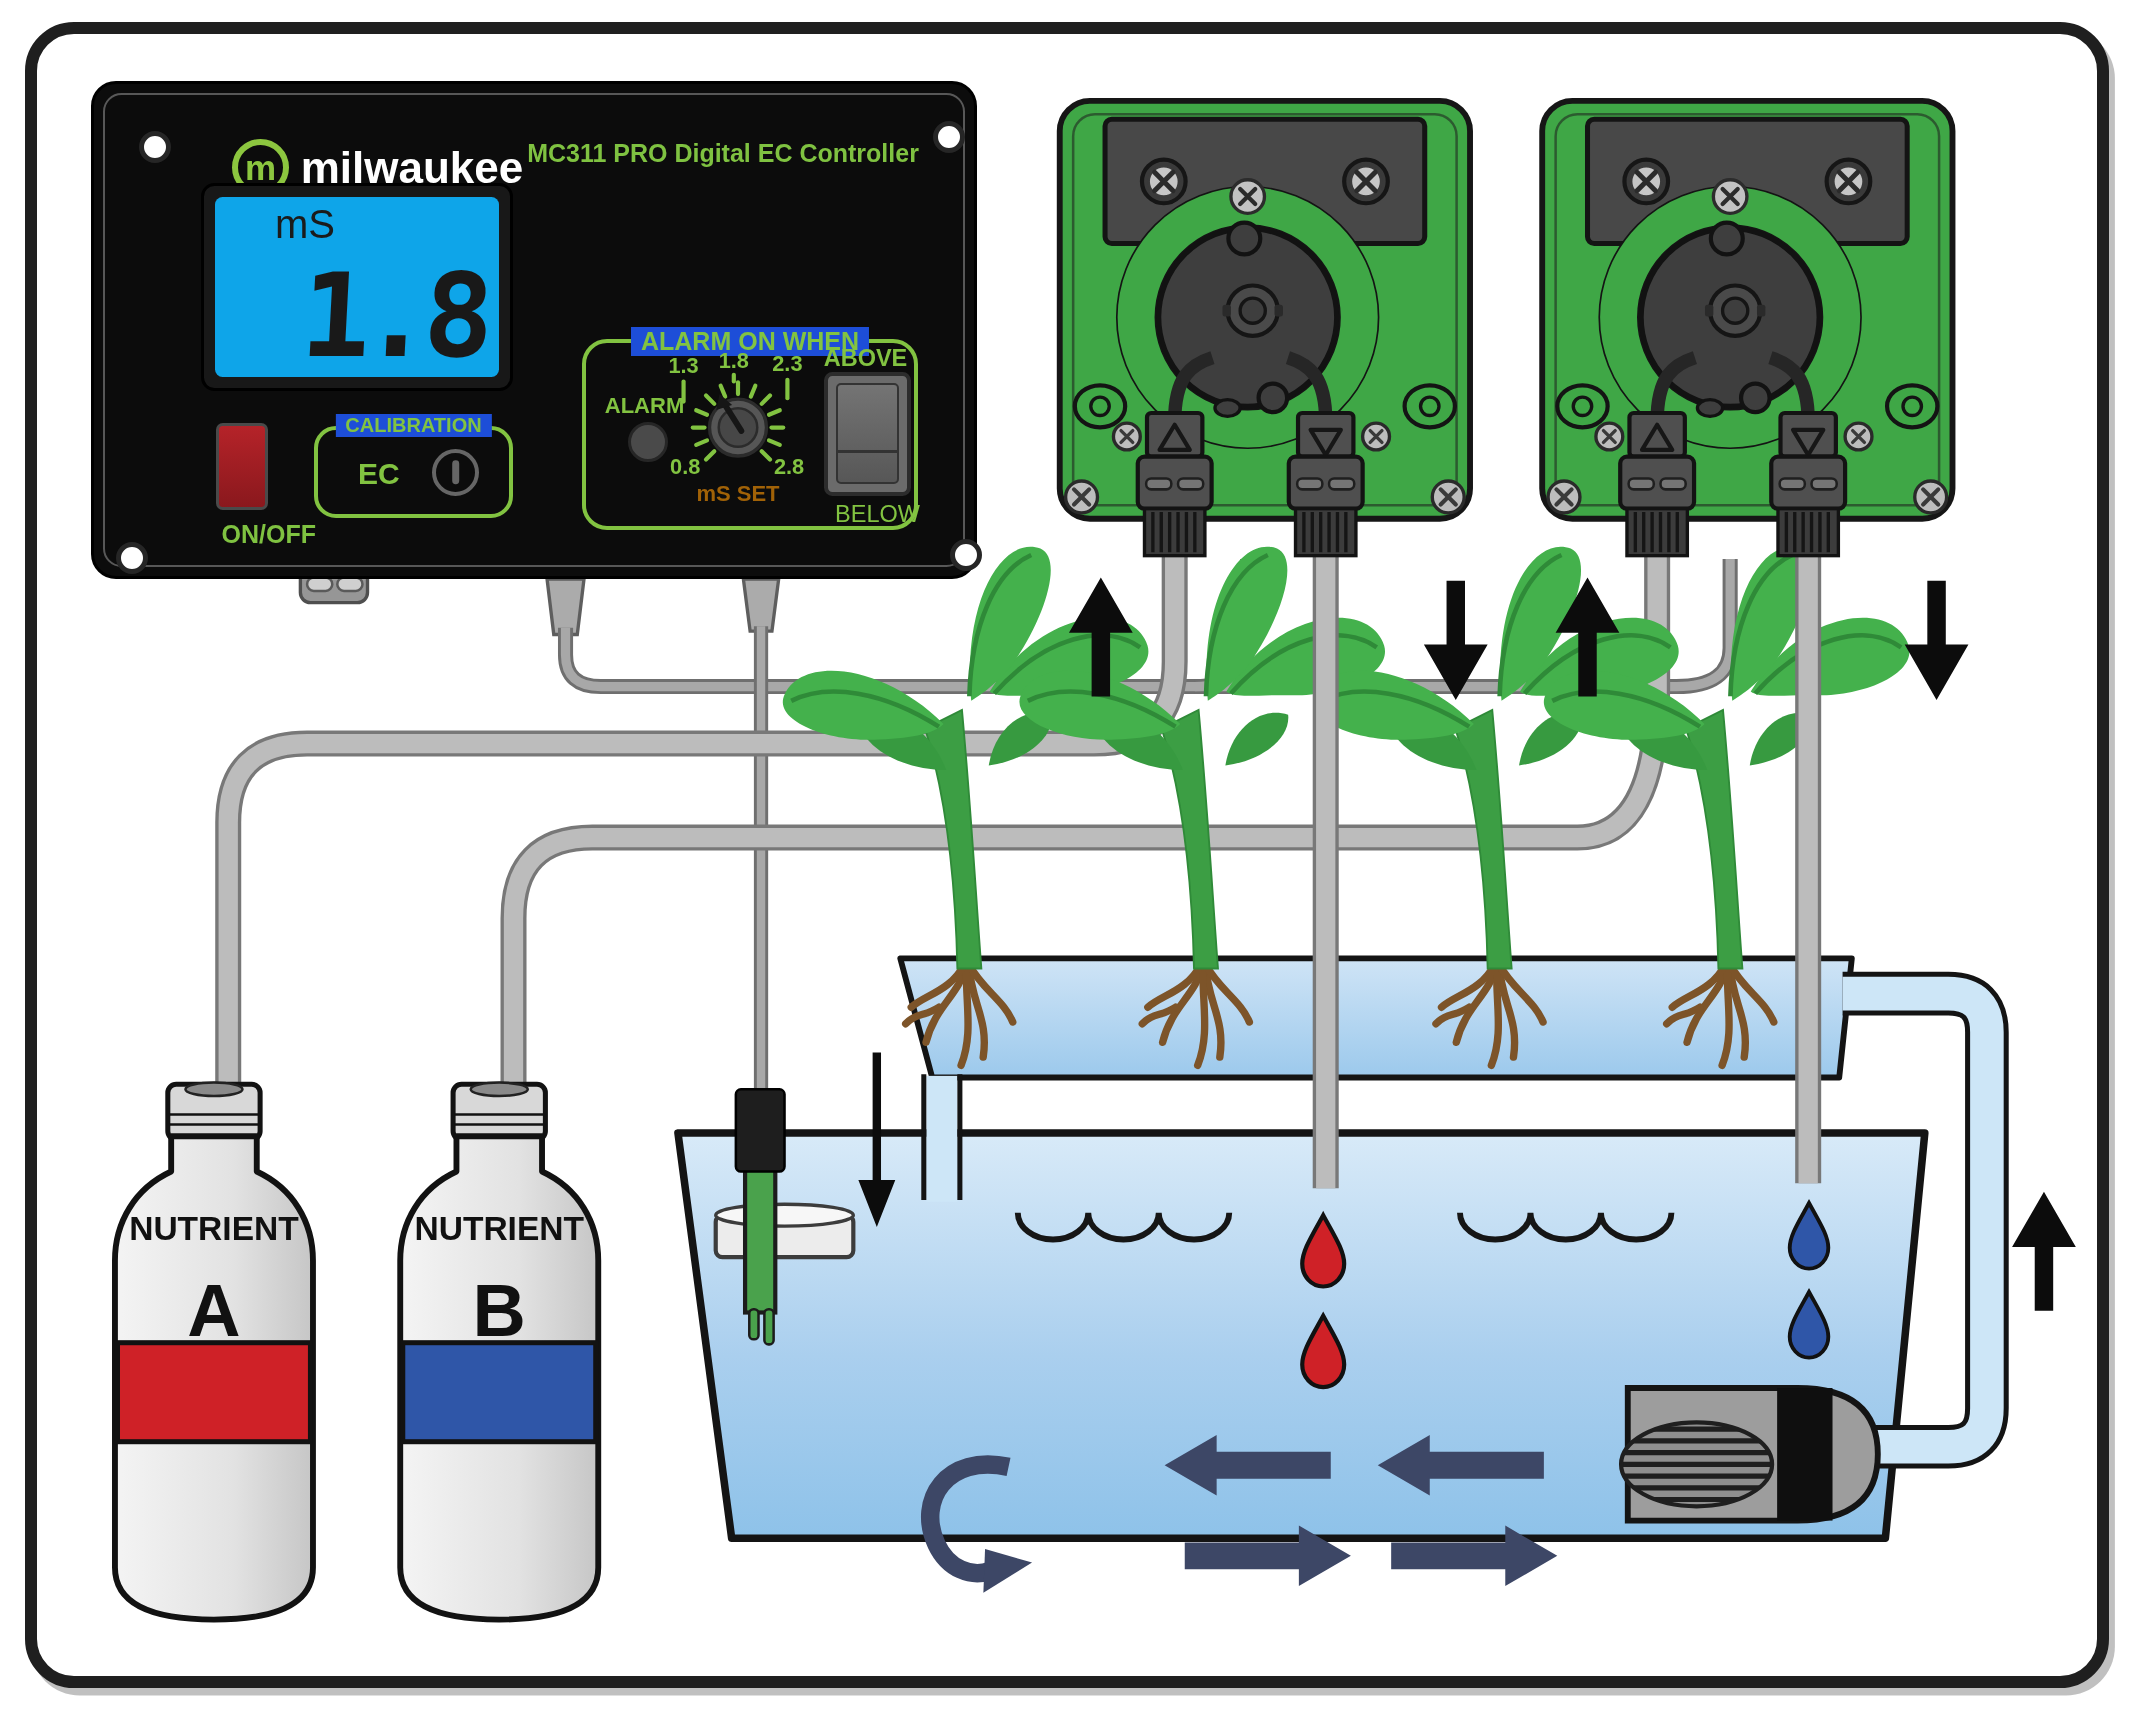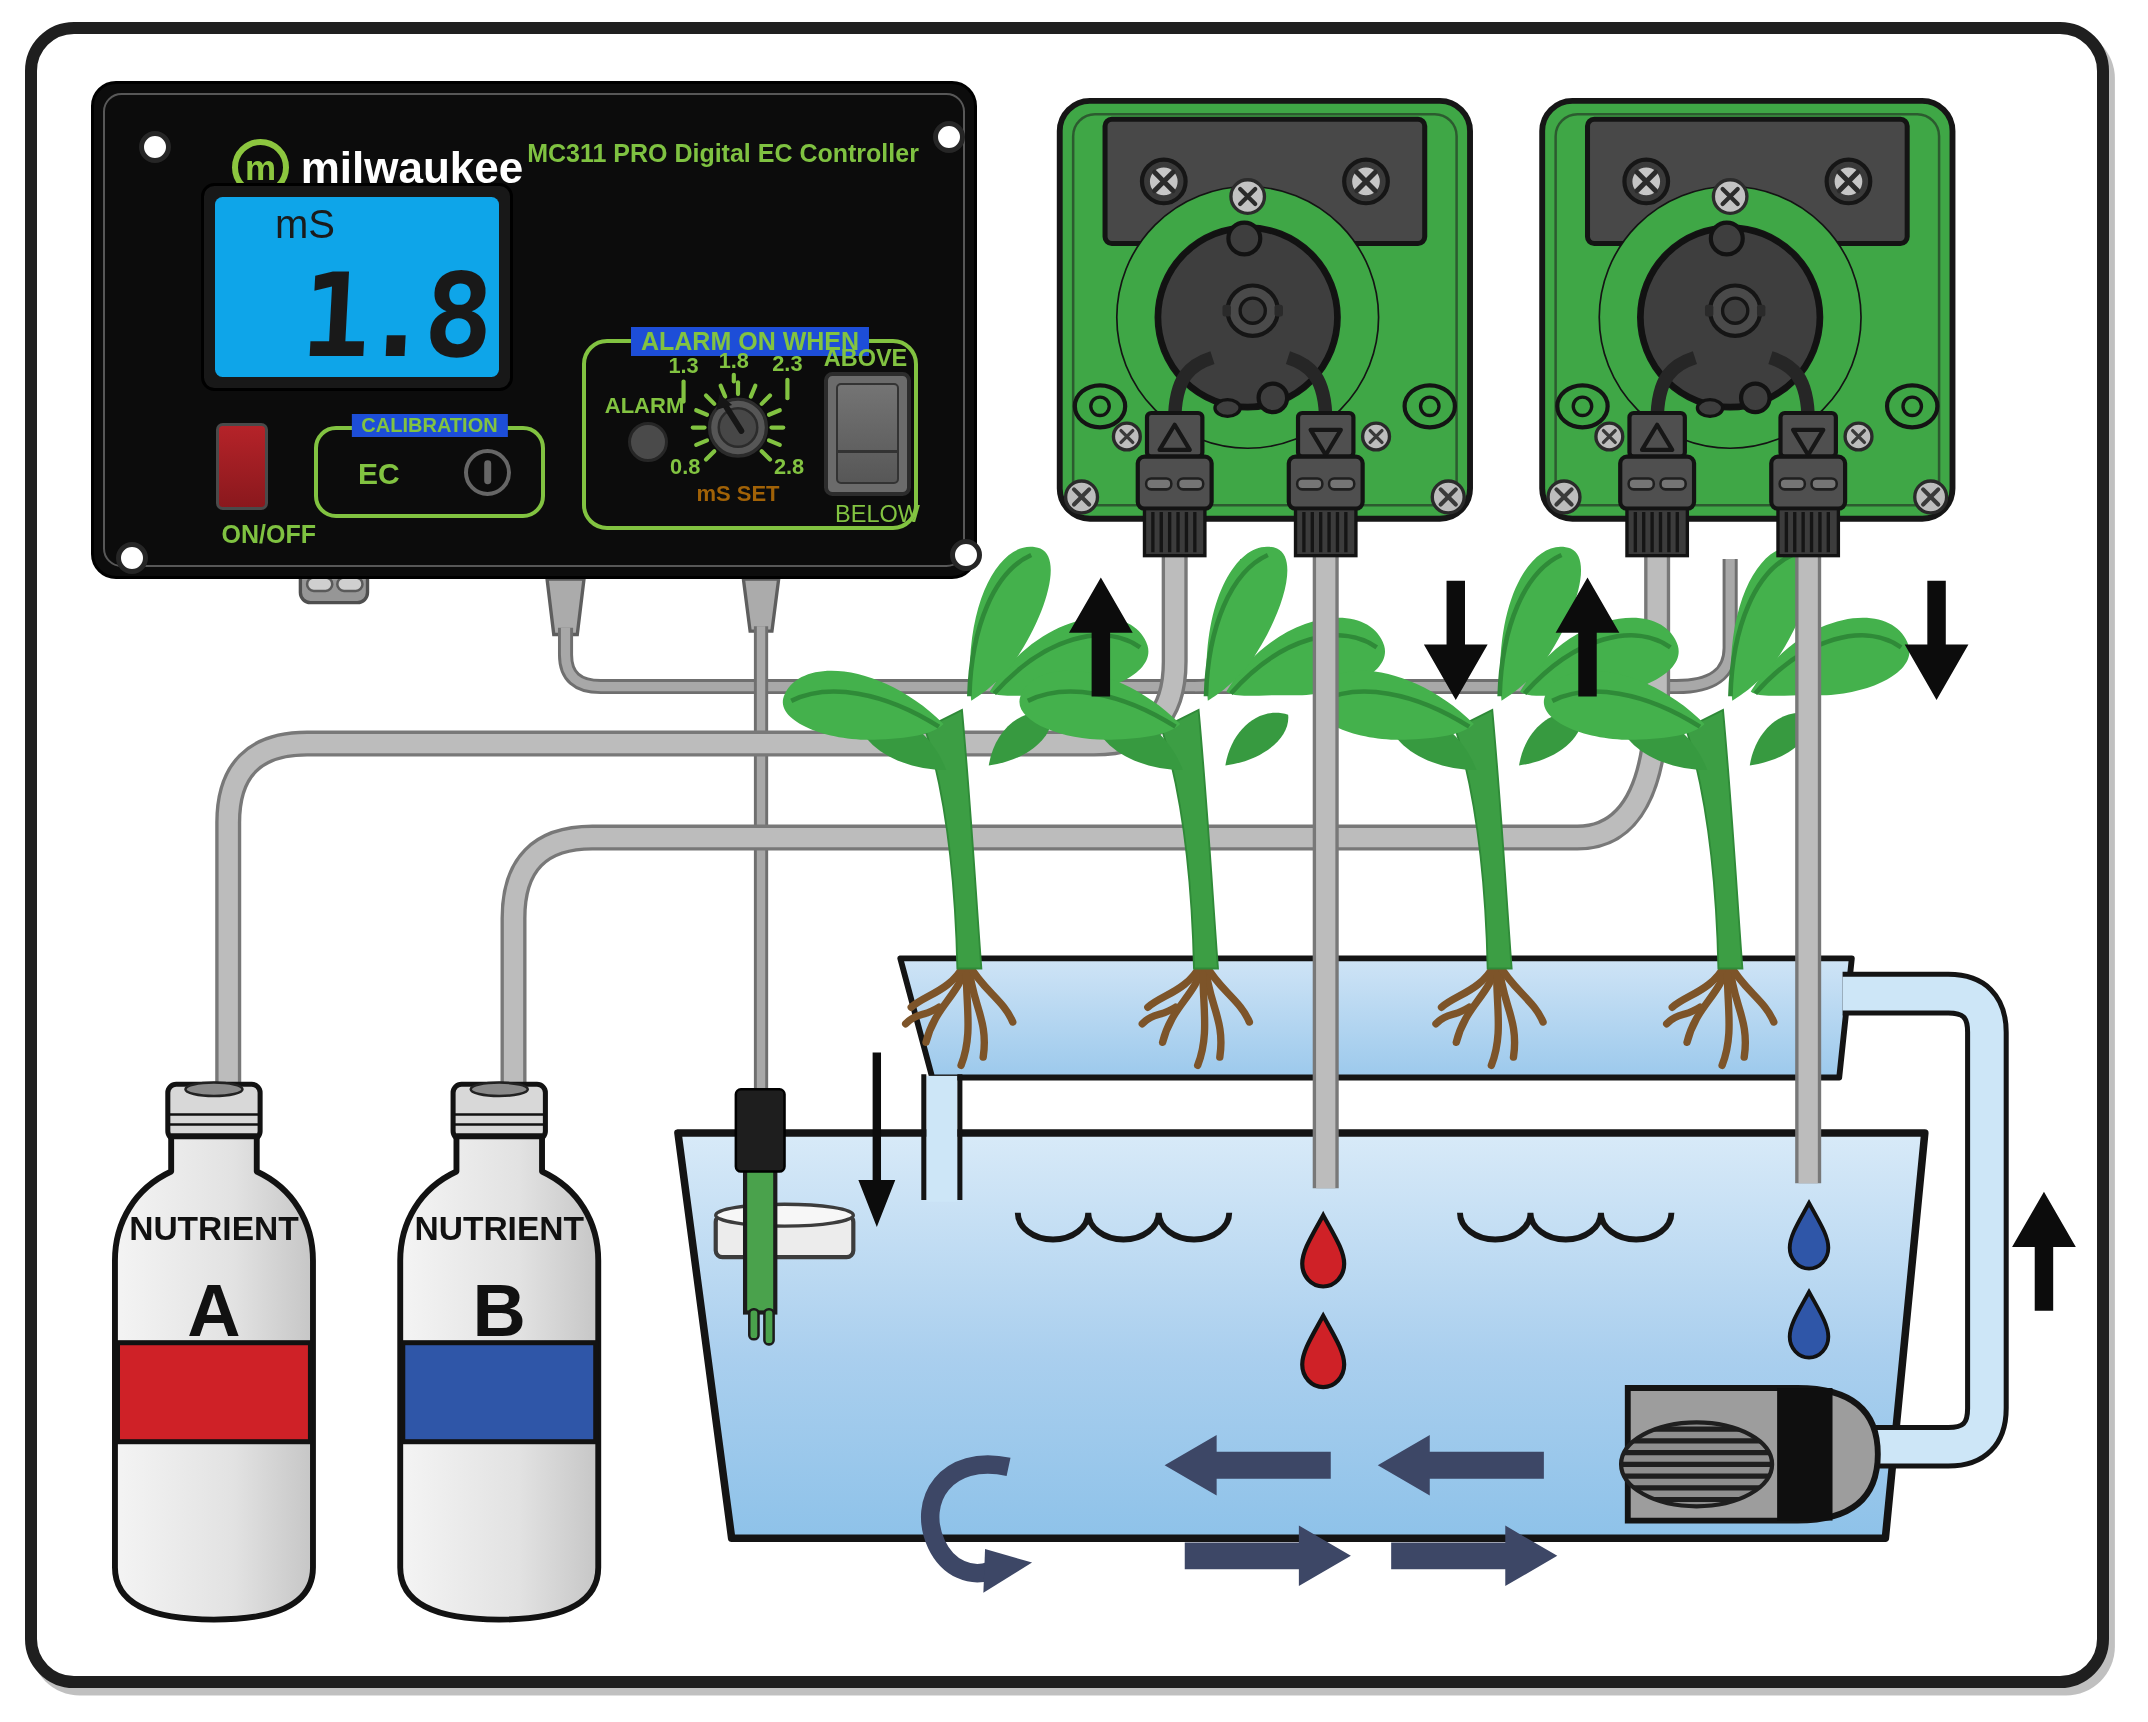--- a/index.html
+++ b/index.html
@@ -20,21 +20,21 @@
   .lcd{position:absolute;left:107px;top:99px;width:312px;height:208px;background:#181818;border:3.4px solid #000;
        border-radius:13.4px;box-sizing:border-box;}
   .lcd-screen{position:absolute;inset:11px;background:#0ea5e9;border-radius:7.6px;overflow:hidden;}
   .lcd-unit{position:absolute;left:60px;top:5px;font-size:40px;color:#1b1b1b;}
   .lcd-value{position:absolute;right:13.4px;bottom:3.4px;font-family:"DejaVu Sans Mono",monospace;font-weight:bold;
              font-size:116px;line-height:1;color:#191919;letter-spacing:-8.4px;transform:skewX(-3deg);}
   .power-btn{position:absolute;left:122px;top:339px;width:52px;height:87px;background:linear-gradient(#b52329,#8a181d);
              border:3.4px solid #4a4a4a;border-radius:6.7px;}
   .power-label{position:absolute;left:71px;top:436px;width:151px;text-align:right;color:#7FC241;font-size:25px;font-weight:bold;}
   .greenbox{position:absolute;border:4.2px solid #82C341;box-sizing:border-box;}
-  .calib{left:220px;top:342px;width:231px;height:92px;border-radius:22px;}
+  .calib{left:220px;top:342px;width:199px;height:92px;border-radius:22px;}
   .alarmbox{left:488px;top:255px;width:336px;height:191px;border-radius:25px;}
   .box-legend{position:absolute;top:-16px;left:50%;transform:translateX(-50%);background:#1d4ed8;padding:0 10px;
               color:#82C341;font-weight:bold;white-space:nowrap;}
   .calib .box-legend{font-size:20px;}
   .alarmbox .box-legend{font-size:25px;}
   .calib-ch{position:absolute;left:40px;top:27px;color:#82C341;font-size:30px;font-weight:bold;}
   .trimmer{position:absolute;right:30px;top:18.5px;width:39px;height:39px;border:4.2px solid #666;border-radius:50%;}
   .trimmer::after{content:'';position:absolute;left:50%;top:50%;width:7.6px;height:23.5px;background:#666;border-radius:3.4px;
                   transform:translate(-50%,-50%);}
   .alarm-label{position:absolute;left:10px;top:50px;width:97px;text-align:center;color:#82C341;font-size:22px;font-weight:bold;}

